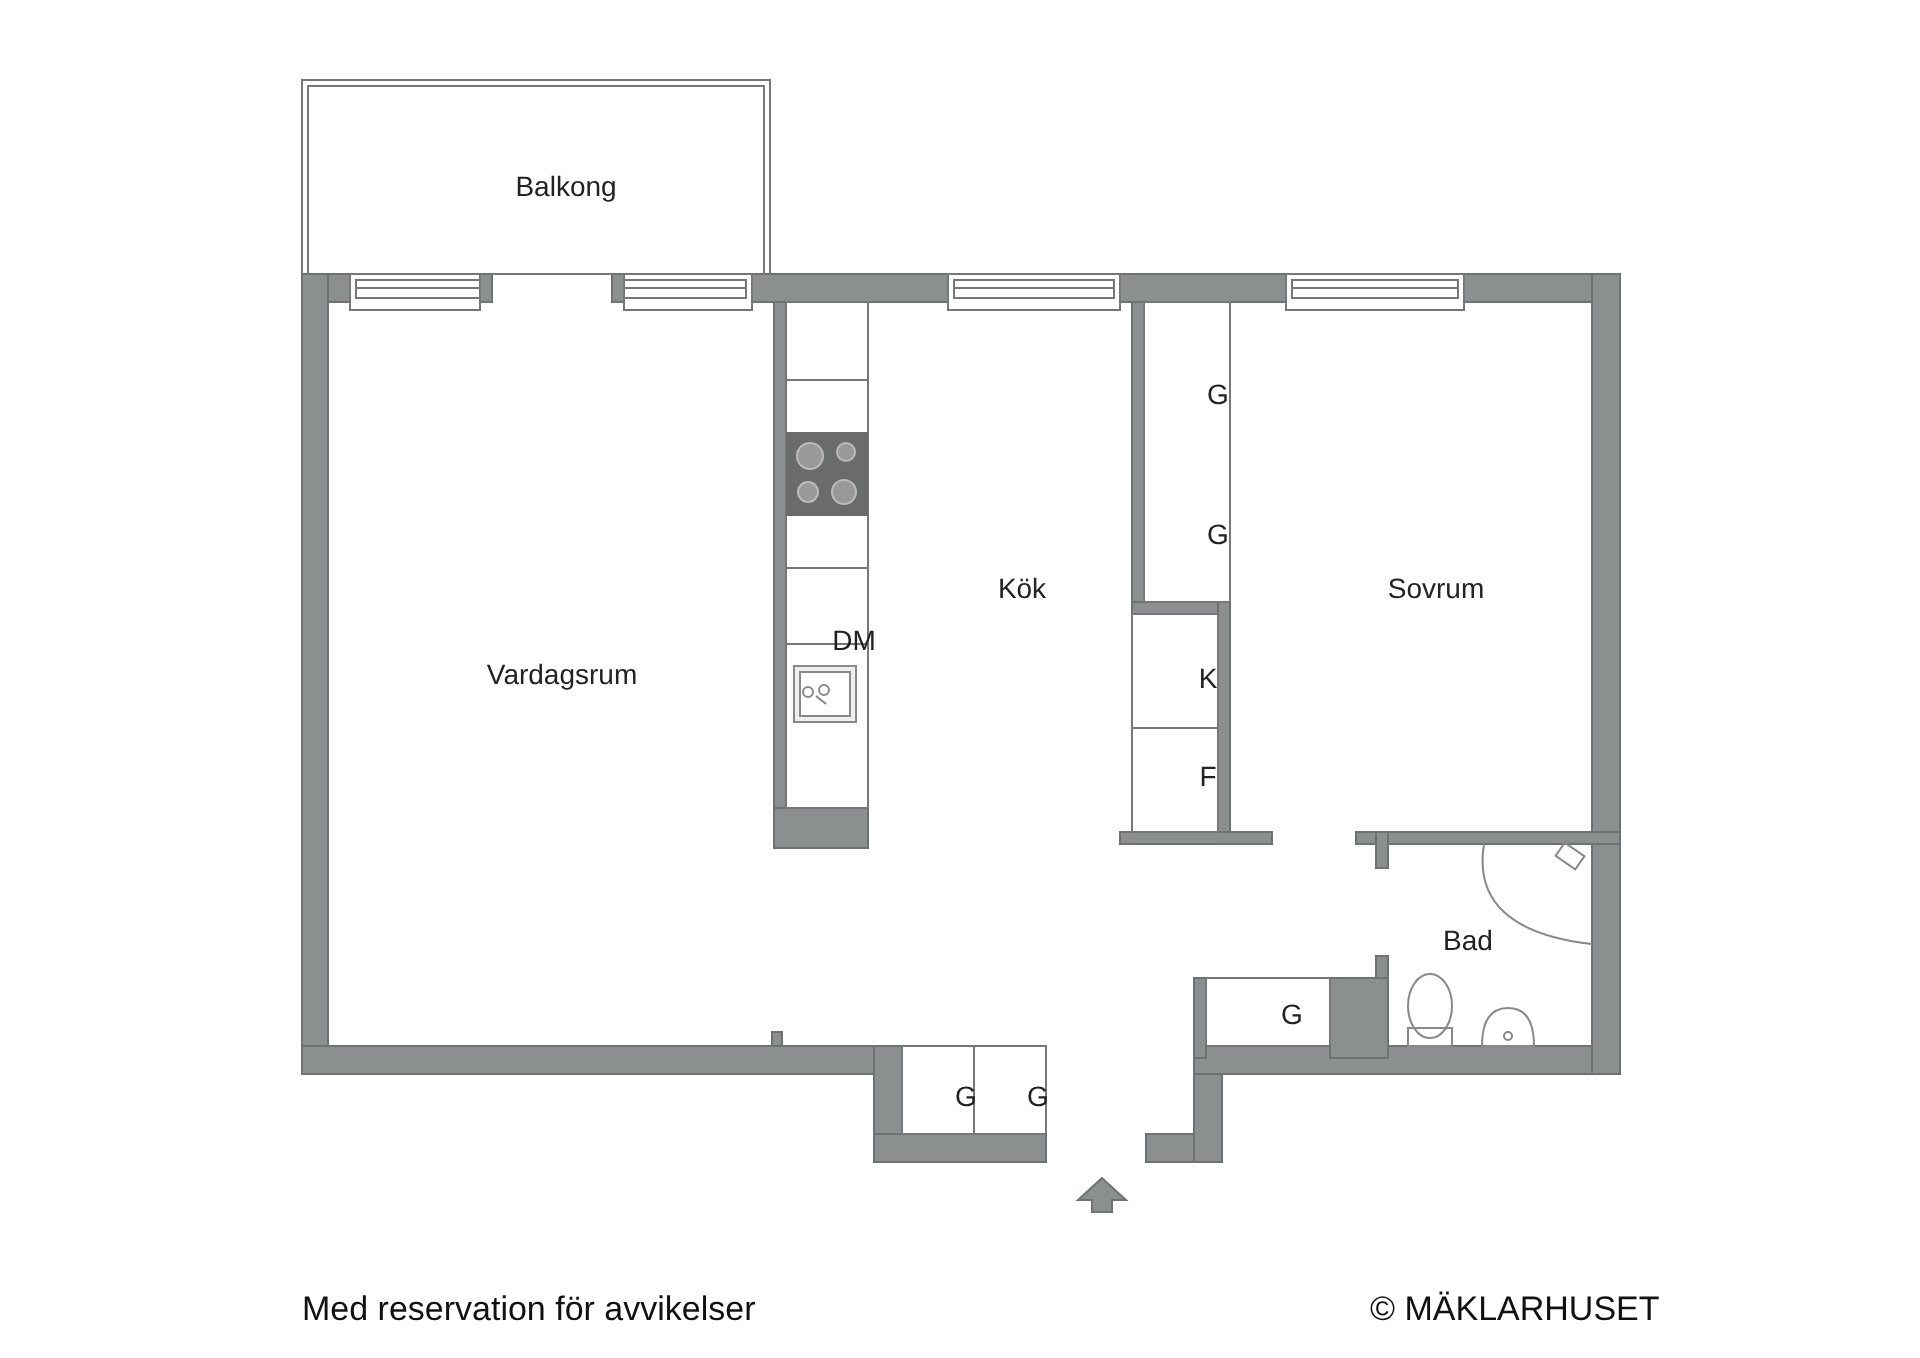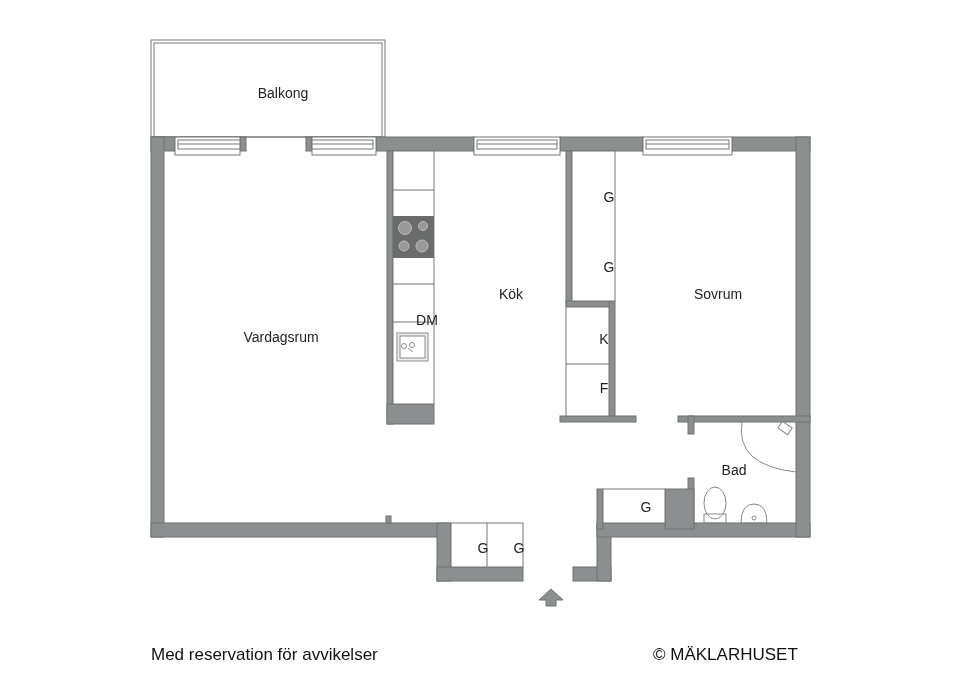--- a/index.html
+++ b/index.html
@@ -132,13 +132,13 @@
 <div class="label" style="left:411px;top:320px;">DM</div>
 <div class="label" style="left:593px;top:197px;">G</div>
 <div class="label" style="left:593px;top:267px;">G</div>
 <div class="label" style="left:588px;top:339px;">K</div>
 <div class="label" style="left:588px;top:388px;">F</div>
 <div class="label" style="left:467px;top:548px;">G</div>
 <div class="label" style="left:503px;top:548px;">G</div>
 <div class="label" style="left:630px;top:507px;">G</div>
 
 <div class="footer" style="left:131px;margin-left:20px;">Med reservation för avvikelser</div>
-<div class="footer" style="left:653px;">© MÄKLARHUSET</div>
+<div class="footer" style="left:685px;">© MÄKLARHUSET</div>
 
 </body></html>

